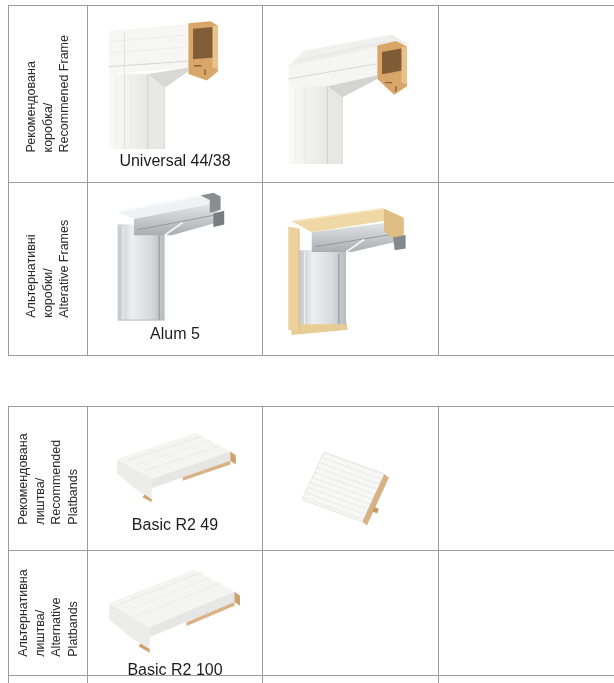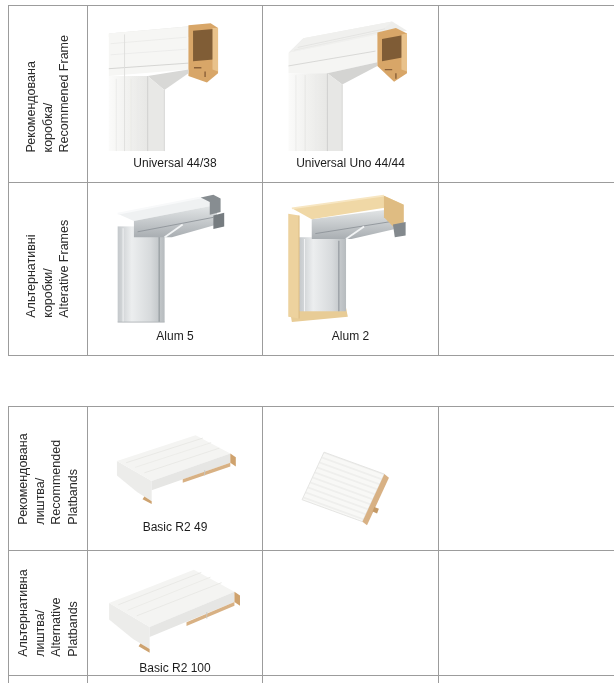--- a/index.html
+++ b/index.html
@@ -7,21 +7,21 @@
   .cat { position:absolute; left:8px; width:606px; border-top:1px solid #9c9c9c; border-left:1px solid #9c9c9c; box-sizing:border-box; }
   #frames-table { top:5px; }
   #platbands-table { top:406px; }
   .row { display:grid; grid-template-columns:79px 175px 176px 1fr; border-bottom:1px solid #9c9c9c; box-sizing:border-box; }
   .cell { border-right:1px solid #9c9c9c; box-sizing:border-box; overflow:hidden; }
   .cell.last { border-right:none; }
   .label-cell { display:flex; align-items:center; justify-content:center; }
   .vlabel { transform:rotate(-90deg); white-space:nowrap; font-size:12.5px; line-height:1.32; color:#2a2a2a; }
   .pcell { display:flex; flex-direction:column; }
   .img-wrap { flex:1; display:flex; align-items:center; justify-content:center; padding-top:4px; }
-  .caption { text-align:center; font-size:12px; color:#1c1c1c; padding-bottom:12px; }
+  .caption { text-align:center; font-size:16px; color:#1c1c1c; padding-bottom:12px; }
   #platbands-table .caption { padding-bottom:16px; }
   .stub-row { display:grid; grid-template-columns:79px 175px 176px 1fr; height:8px; }
   .stub-row .cell { border-right:1px solid #9c9c9c; border-bottom:none; }
   .stub-row .cell.last { border-right:none; }
   svg { display:block; }
 </style>
 </head>
 <body>
 
 <div class="cat" id="frames-table">
@@ -85,21 +85,20 @@
           <path d="M124,60 h8 M136,64 v6" stroke="#8a6038" stroke-width="1.5" fill="none"></path>
           <polygon points="20,64 62,64 62,148 20,148" fill="url(#wV1)"></polygon>
           <line x1="28" y1="66" x2="28" y2="148" stroke="#eaeae8"></line>
           <line x1="38" y1="66" x2="38" y2="148" stroke="#e5e5e3"></line>
           <line x1="50" y1="66" x2="50" y2="148" stroke="#ececea"></line>
           <polygon points="62,64 78,76 78,148 62,148" fill="#e7e7e5"></polygon>
           <line x1="62" y1="64" x2="62" y2="148" stroke="#cccccb"></line>
           <line x1="78" y1="76" x2="78" y2="148" stroke="#d6d6d4"></line>
         </svg>
       </div>
-      <div class="caption">Universal Uno 44/44</div>
     </div>
 
     <div class="cell last"></div>
   </div>
 
   <div class="row" style="height:173px">
     <div class="cell label-cell">
       <div class="vlabel">
         <div>Альтернативні</div>
         <div>коробки/</div>
@@ -149,21 +148,20 @@
           <line x1="30" y1="28" x2="30" y2="142" stroke="#d9b87f"></line>
           <polygon points="44,32 140,20 140,42 88,54 44,54" fill="url(#alH)"></polygon>
           <line x1="48" y1="48" x2="136" y2="34" stroke="#8f959a"></line>
           <polygon points="22,20 124,6 146,16 44,32" fill="#f0d8a6"></polygon>
           <line x1="22" y1="20" x2="124" y2="6" stroke="#f7e6c2" stroke-width="2"></line>
           <polygon points="124,6 146,16 146,36 136,42 124,30" fill="#dfbc82"></polygon>
           <polygon points="134,38 148,35 148,50 136,52" fill="#83898d"></polygon>
           <line x1="82" y1="54" x2="102" y2="40" stroke="#f2f4f5" stroke-width="2"></line>
         </svg>
       </div>
-      <div class="caption">Alum 2</div>
     </div>
 
     <div class="cell last"></div>
   </div>
 </div>
 
 <div class="cat" id="platbands-table">
 
   <div class="row" style="height:144px">
     <div class="cell label-cell">

